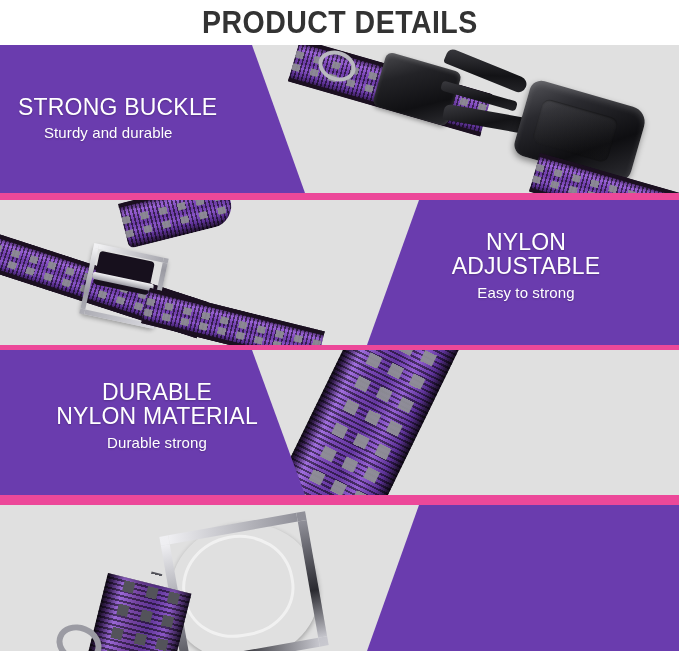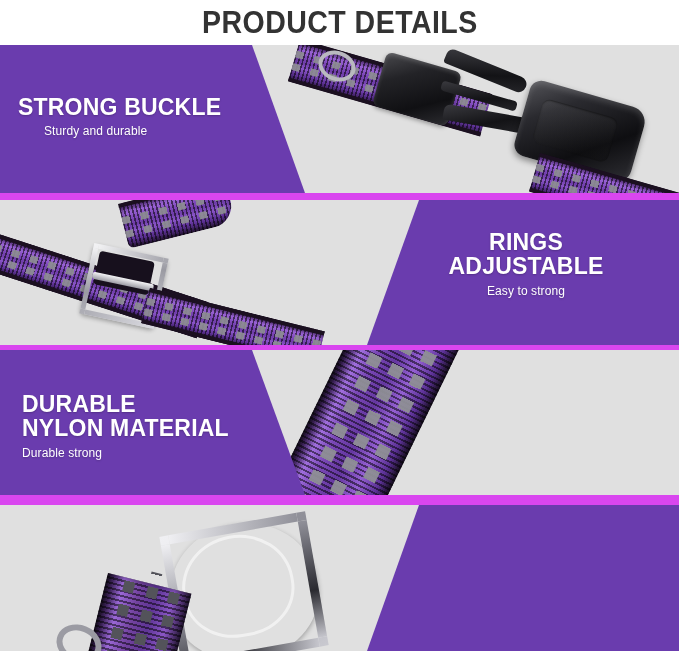--- a/index.html
+++ b/index.html
@@ -11,21 +11,21 @@
     width: 679px;
     height: 651px;
     font-family: "Liberation Sans", sans-serif;
     overflow: hidden;
   }
 
   #page {
     position: relative;
     width: 679px;
     height: 559px;
-    background: #d946ef;
+    background: #ec4899;
   }
 
   
   .title-bar {
     position: absolute;
     left: 0;
     top: 0;
     width: 679px;
     height: 45px;
     display: flex;
@@ -83,39 +83,39 @@
     clip-path: polygon(70px 0, 100% 0, 100% 100%, 18px 100%);
   }
 
   .caption {
     position: absolute;
     z-index: 3;
     color: #ffffff;
     text-shadow: 0 1px 2px rgba(0,0,0,0.22);
   }
   .caption .head {
-    font-weight: bold;
+    font-weight: normal;
     font-size: 23px;
     line-height: 1.06;
     letter-spacing: 0.2px;
     margin: 0;
     white-space: pre-line;
   }
   .caption .sub {
     font-weight: normal;
-    font-size: 12px;
+    font-size: 15px;
     line-height: 1.25;
     margin: 5px 0 0 0;
     letter-spacing: 0.1px;
   }
 
   .cap-1 { left: 18px;  top: 50px;  text-align: left; }
   .cap-1 .sub { margin-left: 26px; }
   .cap-2 { right: 28px; top: 30px;  text-align: center; width: 250px; }
-  .cap-3 { left: 22px;  top: 42px;  text-align: left; width: 270px; }
+  .cap-3 { left: 22px;  top: 30px;  text-align: center; width: 270px; }
   .cap-4 { right: 20px; top: 48px;  text-align: center; width: 260px; }
 
   
 
   
   .webbing {
     position: absolute;
     background:
       repeating-linear-gradient(90deg,
         rgba(0,0,0,0.55) 0px, rgba(0,0,0,0.55) 1.5px,
@@ -372,21 +372,21 @@
       <div class="p2-slider-bar"></div>
       <div class="webbing p2-strap-b">
         <div class="edge-dark" style="top:0"></div>
         <div class="reflect-row" style="top:10px"></div>
         <div class="reflect-row" style="top:21px"></div>
         <div class="edge-dark" style="bottom:0"></div>
       </div>
     </div>
     <div class="wedge wedge-right"></div>
     <div class="caption cap-2">
-      <p class="head">RINGS
+      <p class="head">NYLON
 ADJUSTABLE</p>
       <p class="sub">Easy to strong</p>
     </div>
   </div>
 
   <div class="panel panel-3">
     <div class="photo">
       <div class="p3-band">
         <div class="p3-dots d1"></div>
         <div class="p3-dots d2"></div>

